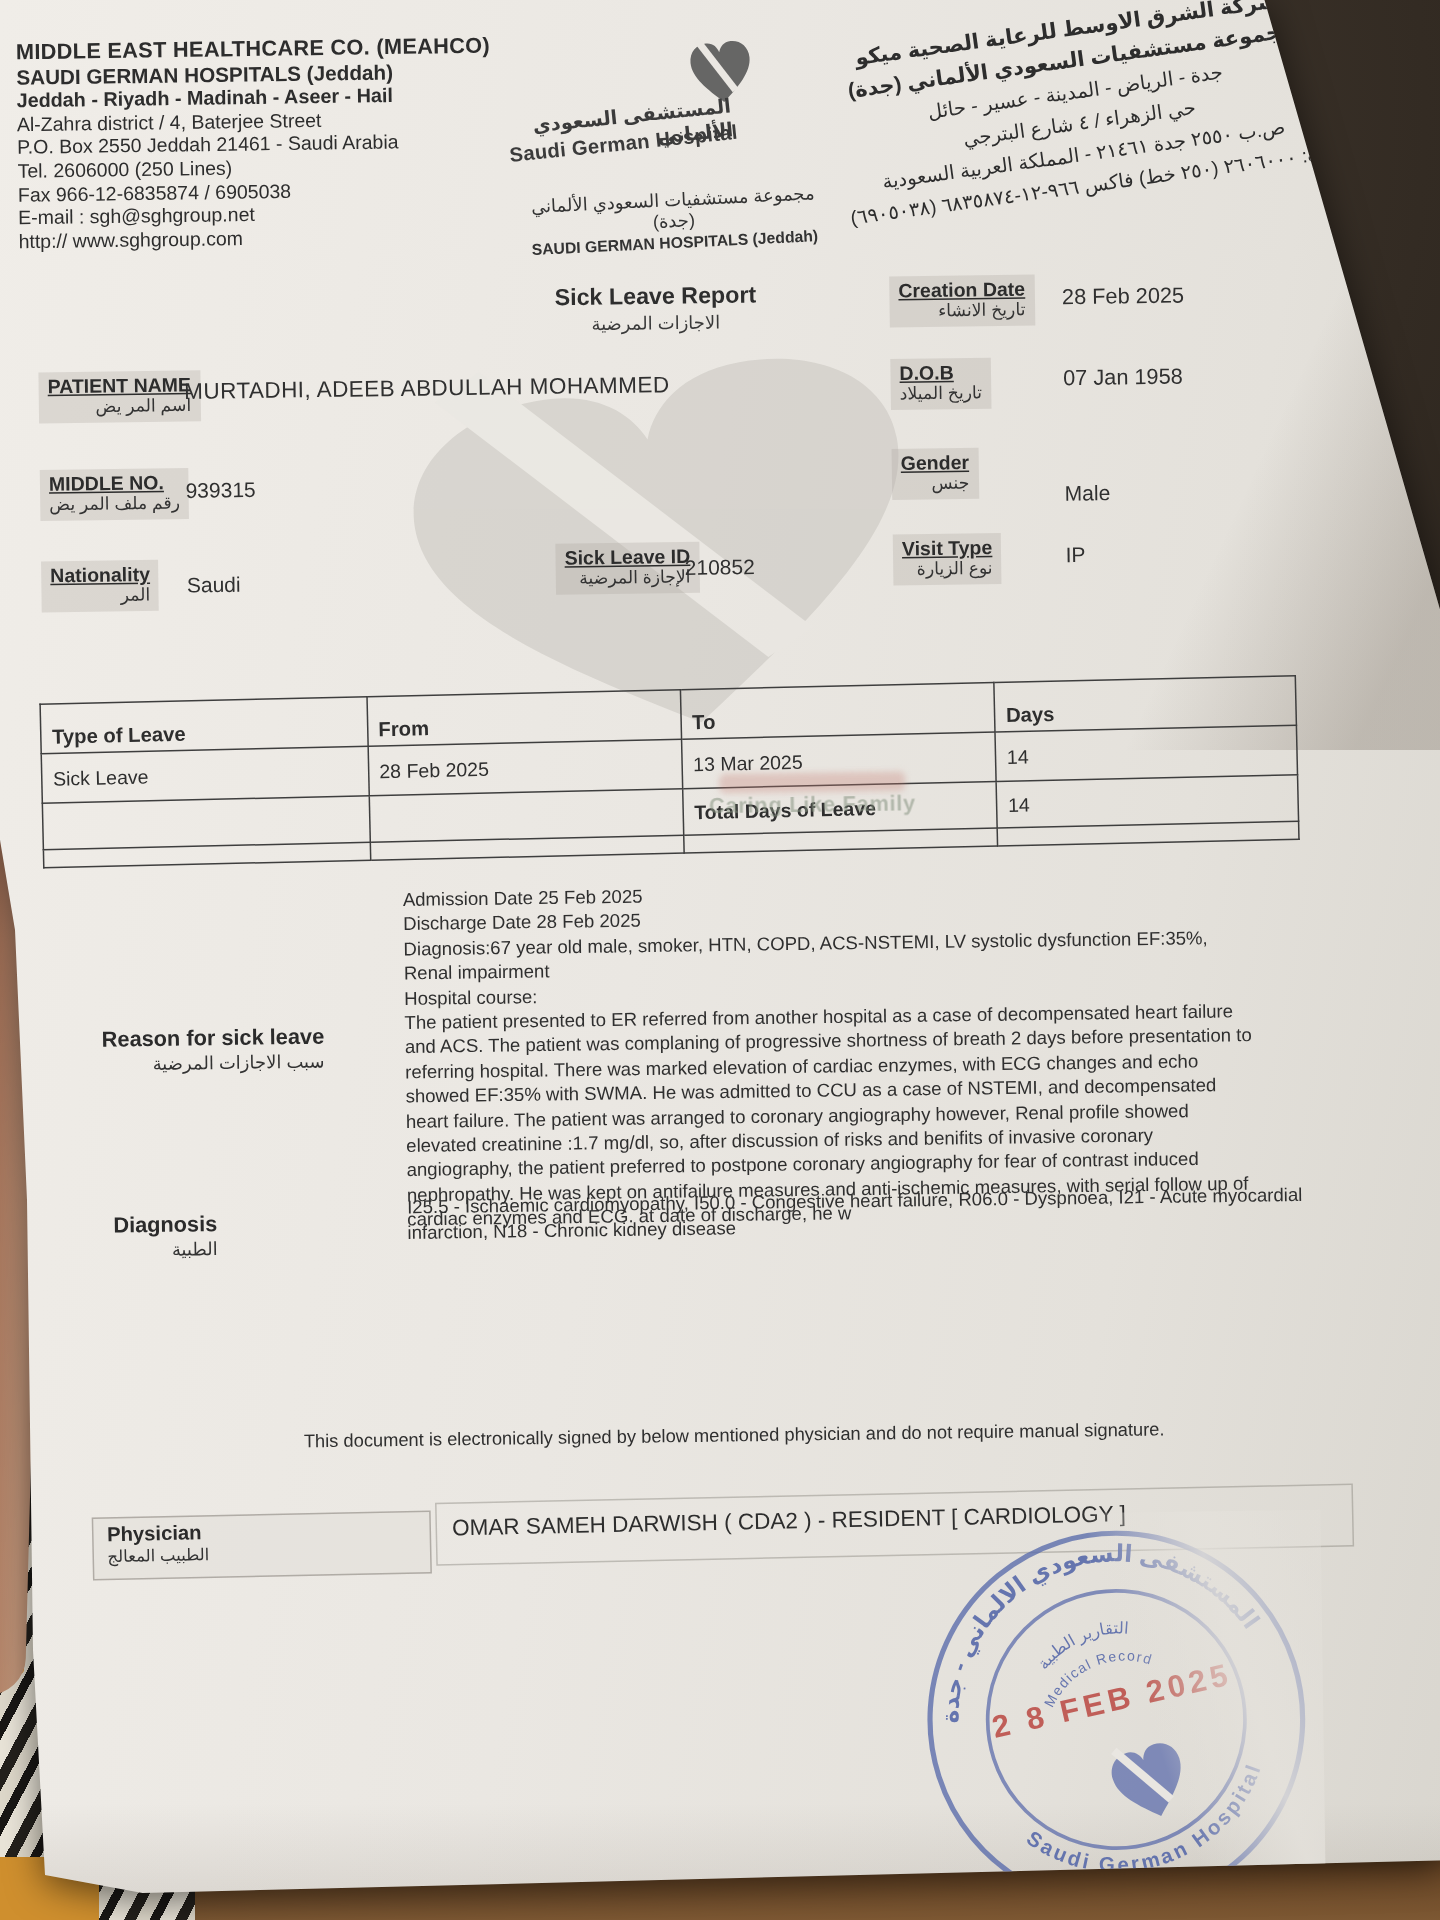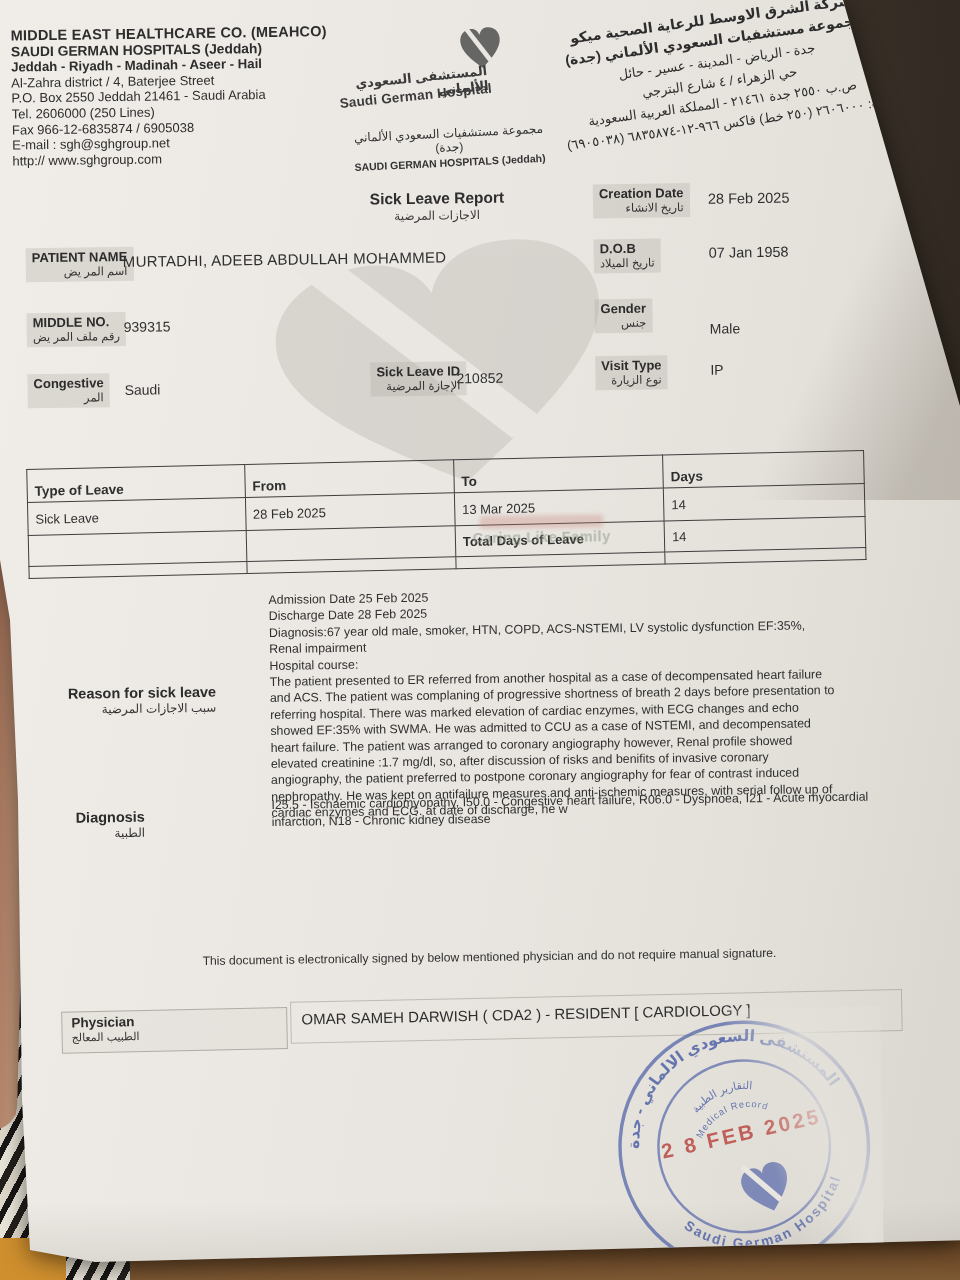--- a/index.html
+++ b/index.html
@@ -39,21 +39,21 @@
   .group-block{left:350px;top:126px;width:210px;text-align:center;transform:rotate(-2deg);}
   .group-ar{font-size:12px;direction:rtl;color:#333;}
   .group-en{font-size:10.5px;font-weight:bold;color:#333;margin-top:2px;}
   .hdr-right{left:540px;top:12px;width:370px;direction:rtl;text-align:center;
     font-size:13px;line-height:21px;color:#2d2d2d;transform:rotate(-7deg);}
   .hdr-right .r0,.hdr-right .r1{font-size:14px;font-weight:bold;}
   
   .title-en{left:352px;top:189px;width:180px;text-align:center;font-weight:bold;font-size:15.5px;}
   .title-ar{left:352px;top:208px;width:180px;text-align:center;font-size:12px;direction:rtl;color:#3a3a3a;}
   .flabel{position:absolute;background:rgba(172,167,158,.30);padding:2px 6px 3px;line-height:1.2;}
-  .fl-en{font-weight:bold;font-size:13px;color:#2c2c2c;}
+  .fl-en{font-weight:bold;font-size:13px;color:#2c2c2c;text-decoration:underline;}
   .fl-ar{font-size:11.5px;direction:rtl;color:#333;}
   .fvalue{position:absolute;font-size:14px;color:#303030;white-space:nowrap;}
   .pos-creation-l{left:598px;top:186px}.pos-creation-v{left:713px;top:194px;font-size:14.5px}
   .pos-name-l{left:30px;top:242px}.pos-name-v{left:127px;top:248px;font-size:15px;letter-spacing:.3px}
   .pos-dob-l{left:598px;top:241px}.pos-dob-v{left:713px;top:248px;font-size:14.5px}
   .pos-pno-l{left:30px;top:307px}.pos-pno-v{left:127px;top:314px}
   .pos-gender-l{left:598px;top:301px}.pos-gender-v{left:713px;top:324px}
   .pos-nat-l{left:30px;top:368px}.pos-nat-v{left:127px;top:377px}
   .pos-slid-l{left:373px;top:361px}.pos-slid-v{left:459px;top:370px}
   .pos-visit-l{left:598px;top:358px}.pos-visit-v{left:713px;top:365px}
@@ -183,21 +183,21 @@
       </div>
       <div class="fvalue pos-pno-v">939315</div>
 
       <div class="flabel pos-gender-l">
         <div class="fl-en">Gender</div>
         <div class="fl-ar">جنس</div>
       </div>
       <div class="fvalue pos-gender-v">Male</div>
 
       <div class="flabel pos-nat-l">
-        <div class="fl-en">Congestive</div>
+        <div class="fl-en">Nationality</div>
         <div class="fl-ar">المر</div>
       </div>
       <div class="fvalue pos-nat-v">Saudi</div>
 
       <div class="flabel pos-slid-l">
         <div class="fl-en">Sick Leave ID</div>
         <div class="fl-ar">الإجازة المرضية</div>
       </div>
       <div class="fvalue pos-slid-v">210852</div>
 

